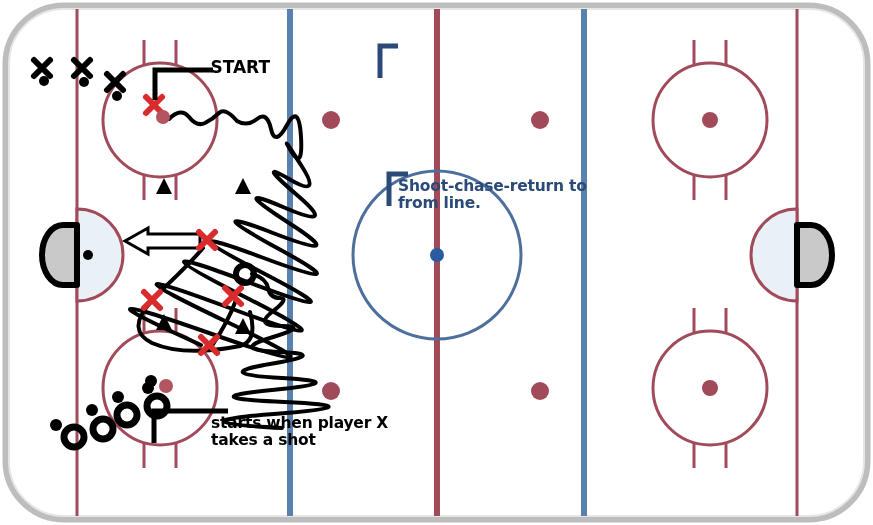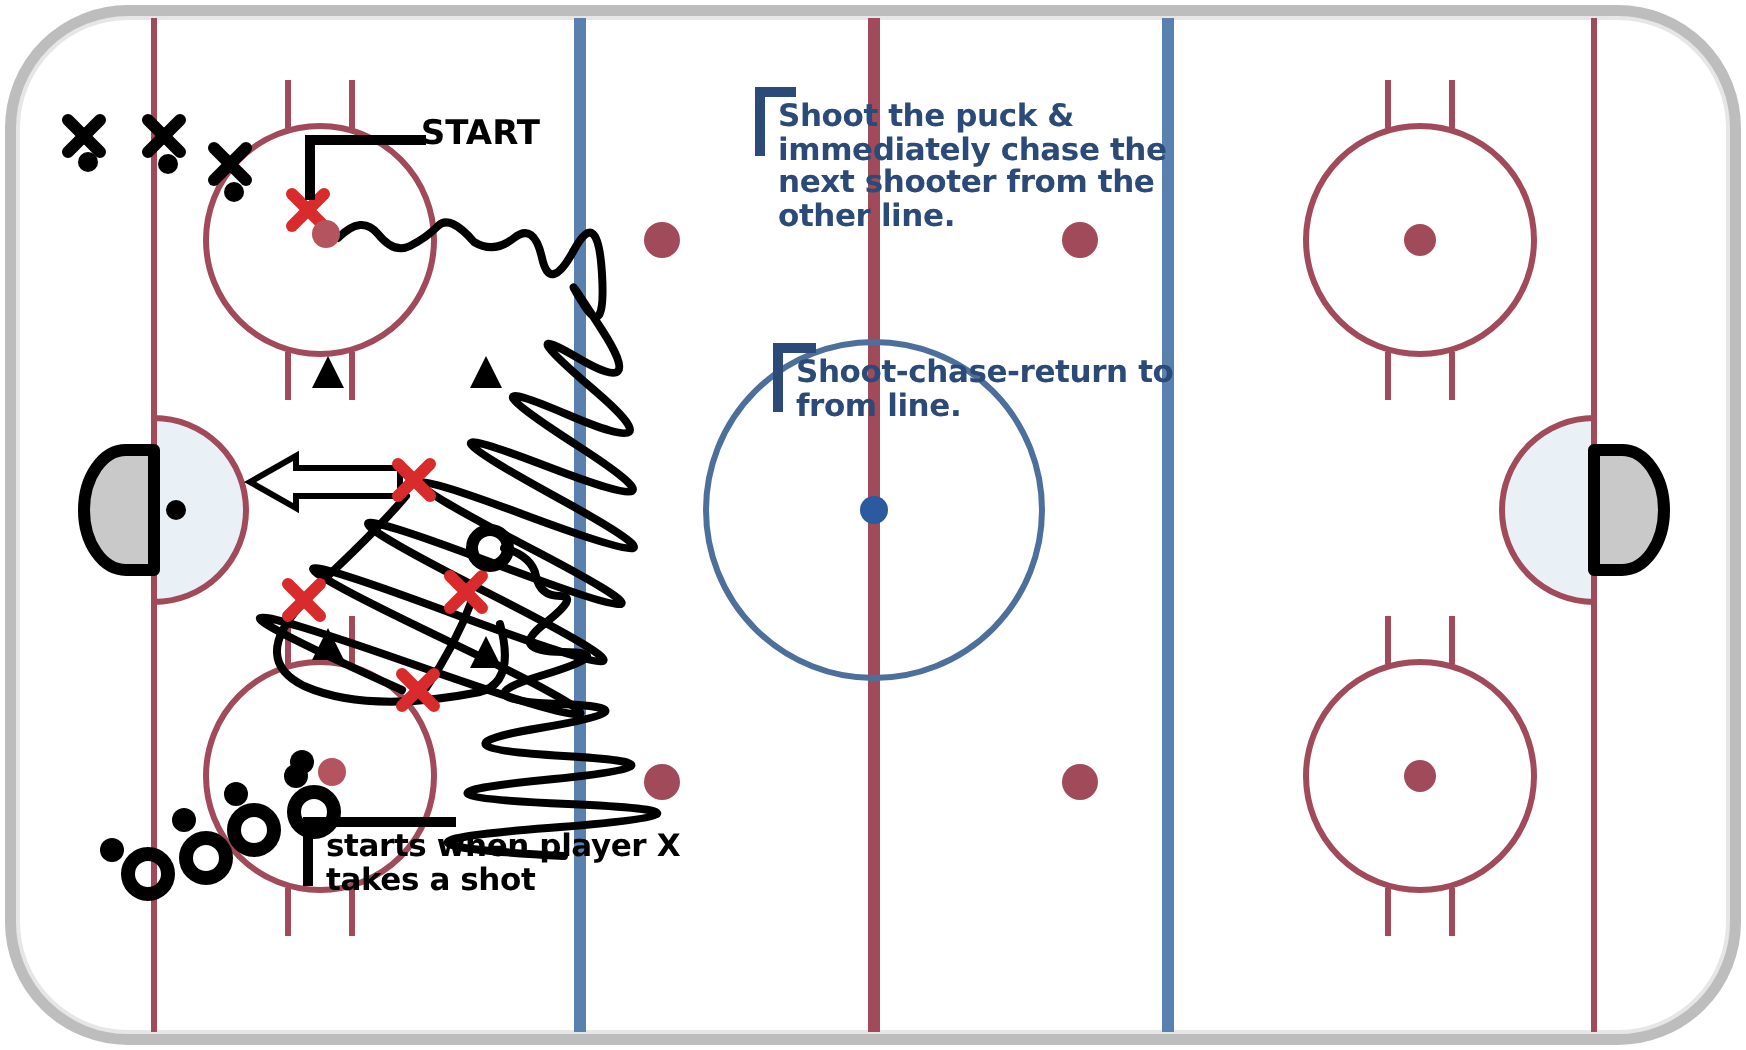--- a/index.html
+++ b/index.html
@@ -25,21 +25,21 @@
   }
   .annot {
     position: absolute;
     font-family: "DejaVu Sans", sans-serif;
     font-weight: bold;
     line-height: 1.08;
     white-space: pre-line;
     letter-spacing: -0.2px;
   }
   .annot-blue { color: #2b4a78; font-size: 15.5px; }
-  .annot-black { color: #000000; font-size: 15.5px; }
+  .annot-black { color: #000000; font-size: 15.5px; margin-left: 48px; }
   .annot-start { color: #000000; font-size: 17px; letter-spacing: 0px; }
   #ann-shoot-chase { left: 398px; top: 178px; width: 225px; }
   #ann-shoot-puck  { left: 389px; top: 50px;  width: 230px; }
   #ann-starts-when { left: 163px; top: 415px; width: 230px; }
   #ann-start-label { left: 160px; top: 58px;  width: 110px; text-align: right; }
 </style>
 </head>
 <body>
 
 <div id="stage">
@@ -210,24 +210,20 @@
       <path d="M 155 100 L 155 70 L 213 70" fill="none" stroke="#000000" stroke-width="5" stroke-linejoin="miter"></path>
       <path d="M 380 78 L 380 46 L 398 46" fill="none" stroke="#2b4a78" stroke-width="5" stroke-linejoin="miter"></path>
       <path d="M 389 206 L 389 174 L 408 174" fill="none" stroke="#2b4a78" stroke-width="5" stroke-linejoin="miter"></path>
       <path d="M 154 443 L 154 411 L 228 411" fill="none" stroke="#000000" stroke-width="5" stroke-linejoin="miter"></path>
 
     </g>
   </svg>
 
   <div class="annot annot-start" id="ann-start-label">START</div>
 
-  <div class="annot annot-blue" id="ann-shoot-puck">Shoot the puck &amp;
-immediately chase the
-next shooter from the
-other line.</div>
 
   <div class="annot annot-blue" id="ann-shoot-chase">Shoot-chase-return to
 from line.</div>
 
   <div class="annot annot-black" id="ann-starts-when">starts when player X
 takes a shot</div>
 
 </div>
 
 </body></html>

